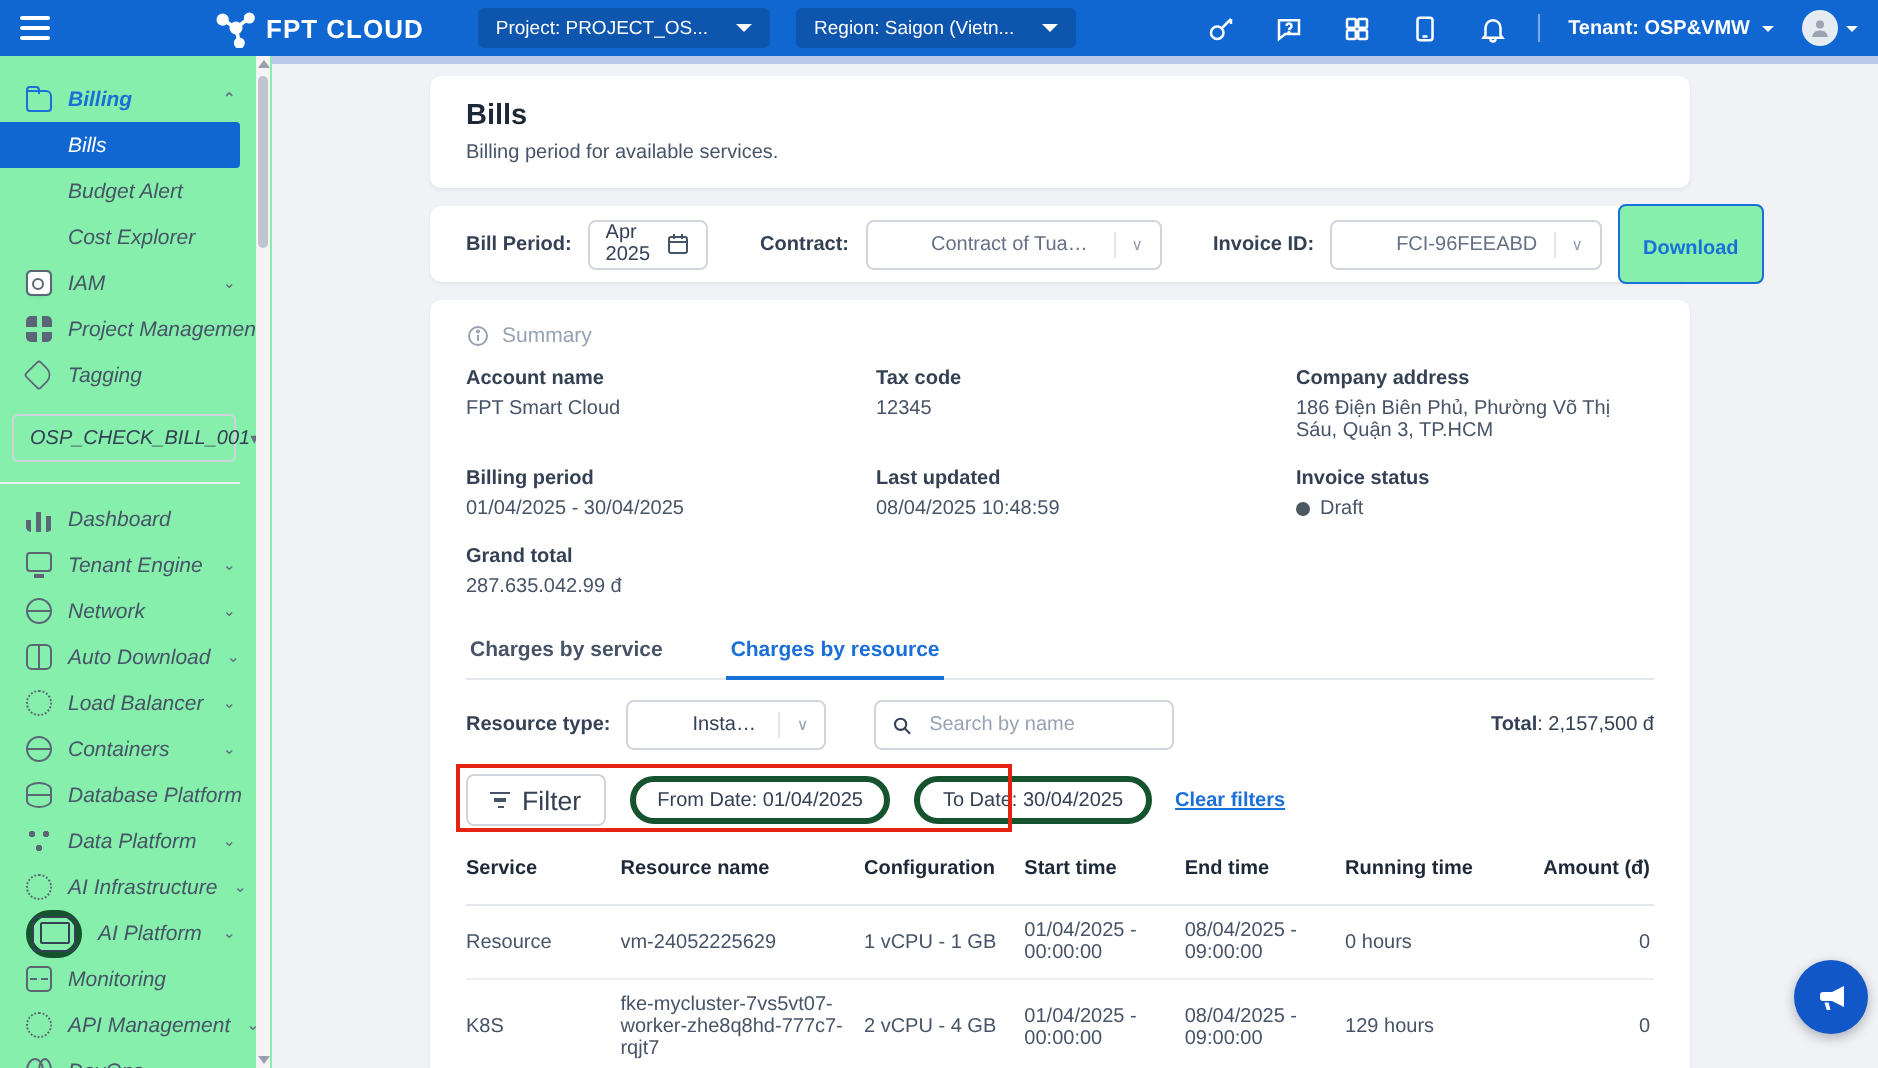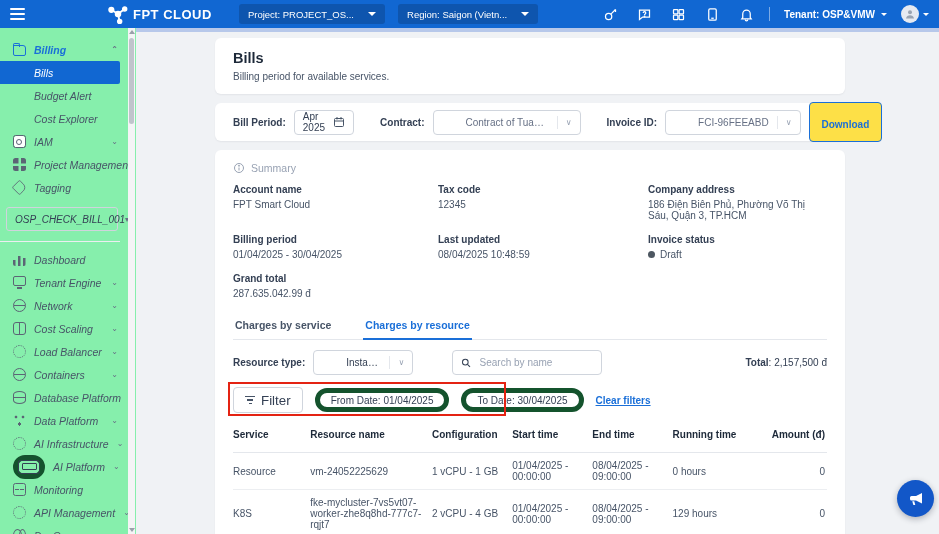--- a/index.html
+++ b/index.html
@@ -89,21 +89,21 @@
 
   .card-filter { margin-top:9px; height:38px; display:flex; align-items:center; padding:0 14px 0 18px; gap:8px; font-size:10px; }
   .f-label { font-weight:bold; color:#344054; white-space:nowrap; }
   .input-box { border:1px solid #d0d5dd; border-radius:4px; height:25px; display:flex; align-items:center; padding:0 8px; gap:8px; background:#fff; }
   .bill-period { width:118px; color:#344054; }
   .bill-period .grow { flex:1; }
   .sel { width:148px; color:#667085; }
   .sel .txt { flex:1; overflow:hidden; white-space:nowrap; text-overflow:ellipsis;padding-left:24px; }
   .sel .div { width:1px; align-self:stretch; margin:5px 0; background:#e4e7ec; }
   .sel .chev { color:#98a2b3; font-size:8px; }
-  .btn-download { margin-left:auto; border:1px solid #1a6fd8; color:#1a6fd8; background:#fde047; border-radius:4px;
+  .btn-download { margin-left:auto; border:1px solid #1a6fd8; color:#1a6fd8; background:#86efac; border-radius:4px;
     height:40px; padding:16px 12px; font-size:10px; font-weight:bold; cursor:pointer; }
 
   .card-body { margin-top:9px; padding:12px 18px; height:400px; }
   .sum-head { display:flex; align-items:center; gap:6px; color:#98a2b3; font-size:10.5px; }
   .sum-grid { display:grid; grid-template-columns:205px 210px 1fr; margin-top:10px; row-gap:13px; font-size:10px; }
   .fld .lab { font-weight:bold; color:#344054; margin-bottom:4px; }
   .fld .val { color:#475467; }
   .status { display:flex; align-items:center; gap:5px; }
   .dot { width:7px; height:7px; border-radius:50%; background:#4d5761; }
 
@@ -118,21 +118,21 @@
   .search-box input::placeholder { color:#98a2b3; }
   .total { margin-left:auto; font-size:10px; color:#344054; }
   .total b { font-weight:bold; }
 
   .filter-row { position:relative; display:flex; align-items:center; gap:12px; margin-top:12px; height:26px; font-size:10px; }
   .red-box { position:absolute; left:-5px; top:-5px; width:278px; height:34px; border:2px solid #e42313; pointer-events:none; }
   .btn-filter { display:flex; align-items:center; gap:6px; border:1px solid #d0d5dd; border-radius:4px; height:26px; padding:0 11px; background:#fff; color:#344054; cursor:pointer; }
   .funnel { display:inline-flex; flex-direction:column; gap:2px; align-items:center; }
   .funnel i { display:block; height:1.5px; background:#475467; }
   .funnel i:nth-child(1){width:10px} .funnel i:nth-child(2){width:6px} .funnel i:nth-child(3){width:3px}
-  .chip { border:5px solid #14532d; border-radius:13px; height:24px; display:flex; align-items:center; padding:0 11px; color:#344054; cursor:pointer; white-space:nowrap; }
+  .chip { border:3px solid #14532d; border-radius:13px; height:24px; display:flex; align-items:center; padding:0 11px; color:#344054; cursor:pointer; white-space:nowrap; }
   .clear-link { color:#1a6fd8; font-weight:bold; text-decoration:underline; cursor:pointer; }
 
   table.charges { width:100%; border-collapse:collapse; margin-top:10px; font-size:10px; table-layout:fixed; }
   table.charges th { text-align:left; font-weight:bold; color:#1d2939; padding:6px 6px 12px 0; border-bottom:1px solid #e4e7ec; }
   table.charges td { color:#475467; padding:7px 6px 7px 0; border-bottom:1px solid #eceef1; vertical-align:middle; word-wrap:break-word; }
   table.charges th:last-child, table.charges td:last-child { text-align:right; padding-right:2px; }
   col.c-service{width:13%} col.c-res{width:20.5%} col.c-conf{width:13.5%} col.c-start{width:13.5%}
   col.c-end{width:13.5%} col.c-run{width:13%} col.c-amt{width:13%}
 
   .fab { position:absolute; right:5px; top:452px; width:37px; height:37px; border-radius:50%; background:#1257c8;
@@ -280,21 +280,21 @@
           </div>
 
           <div class="srow">
             <span class="icn globe"></span>
             <span>Network</span>
             <span class="chev">⌄</span>
           </div>
 
           <div class="srow">
             <span class="icn box"></span>
-            <span>Cost Scaling</span>
+            <span>Auto Download</span>
             <span class="chev">⌄</span>
           </div>
 
           <div class="srow">
             <span class="icn gearlike"></span>
             <span>Load Balancer</span>
             <span class="chev">⌄</span>
           </div>
 
           <div class="srow">
@@ -437,21 +437,21 @@
           <div class="tab active">Charges by resource</div>
         </div>
 
         <div class="ctrl-row">
           <span class="f-label">Resource type:</span>
           <div class="input-box sel sel-resource">
             <span class="txt">Instance</span>
             <span class="div"></span>
             <span class="chev">∨</span>
           </div>
-          <div class="input-box search-box" style="margin-left:31px">
+          <div class="input-box search-box" style="margin-left:16px">
             <svg width="12" height="12" viewBox="0 0 24 24" fill="none" stroke="#344054" stroke-width="2.4">
                 <circle cx="10" cy="10" r="6.5"></circle>
                 <line x1="15" y1="15" x2="21" y2="21"></line>
               </svg>
             <input placeholder="Search by name" style="">
           </div>
           <div class="total">
             <b>Total</b><span>: 2,157,500  đ</span>
           </div>
         </div>

